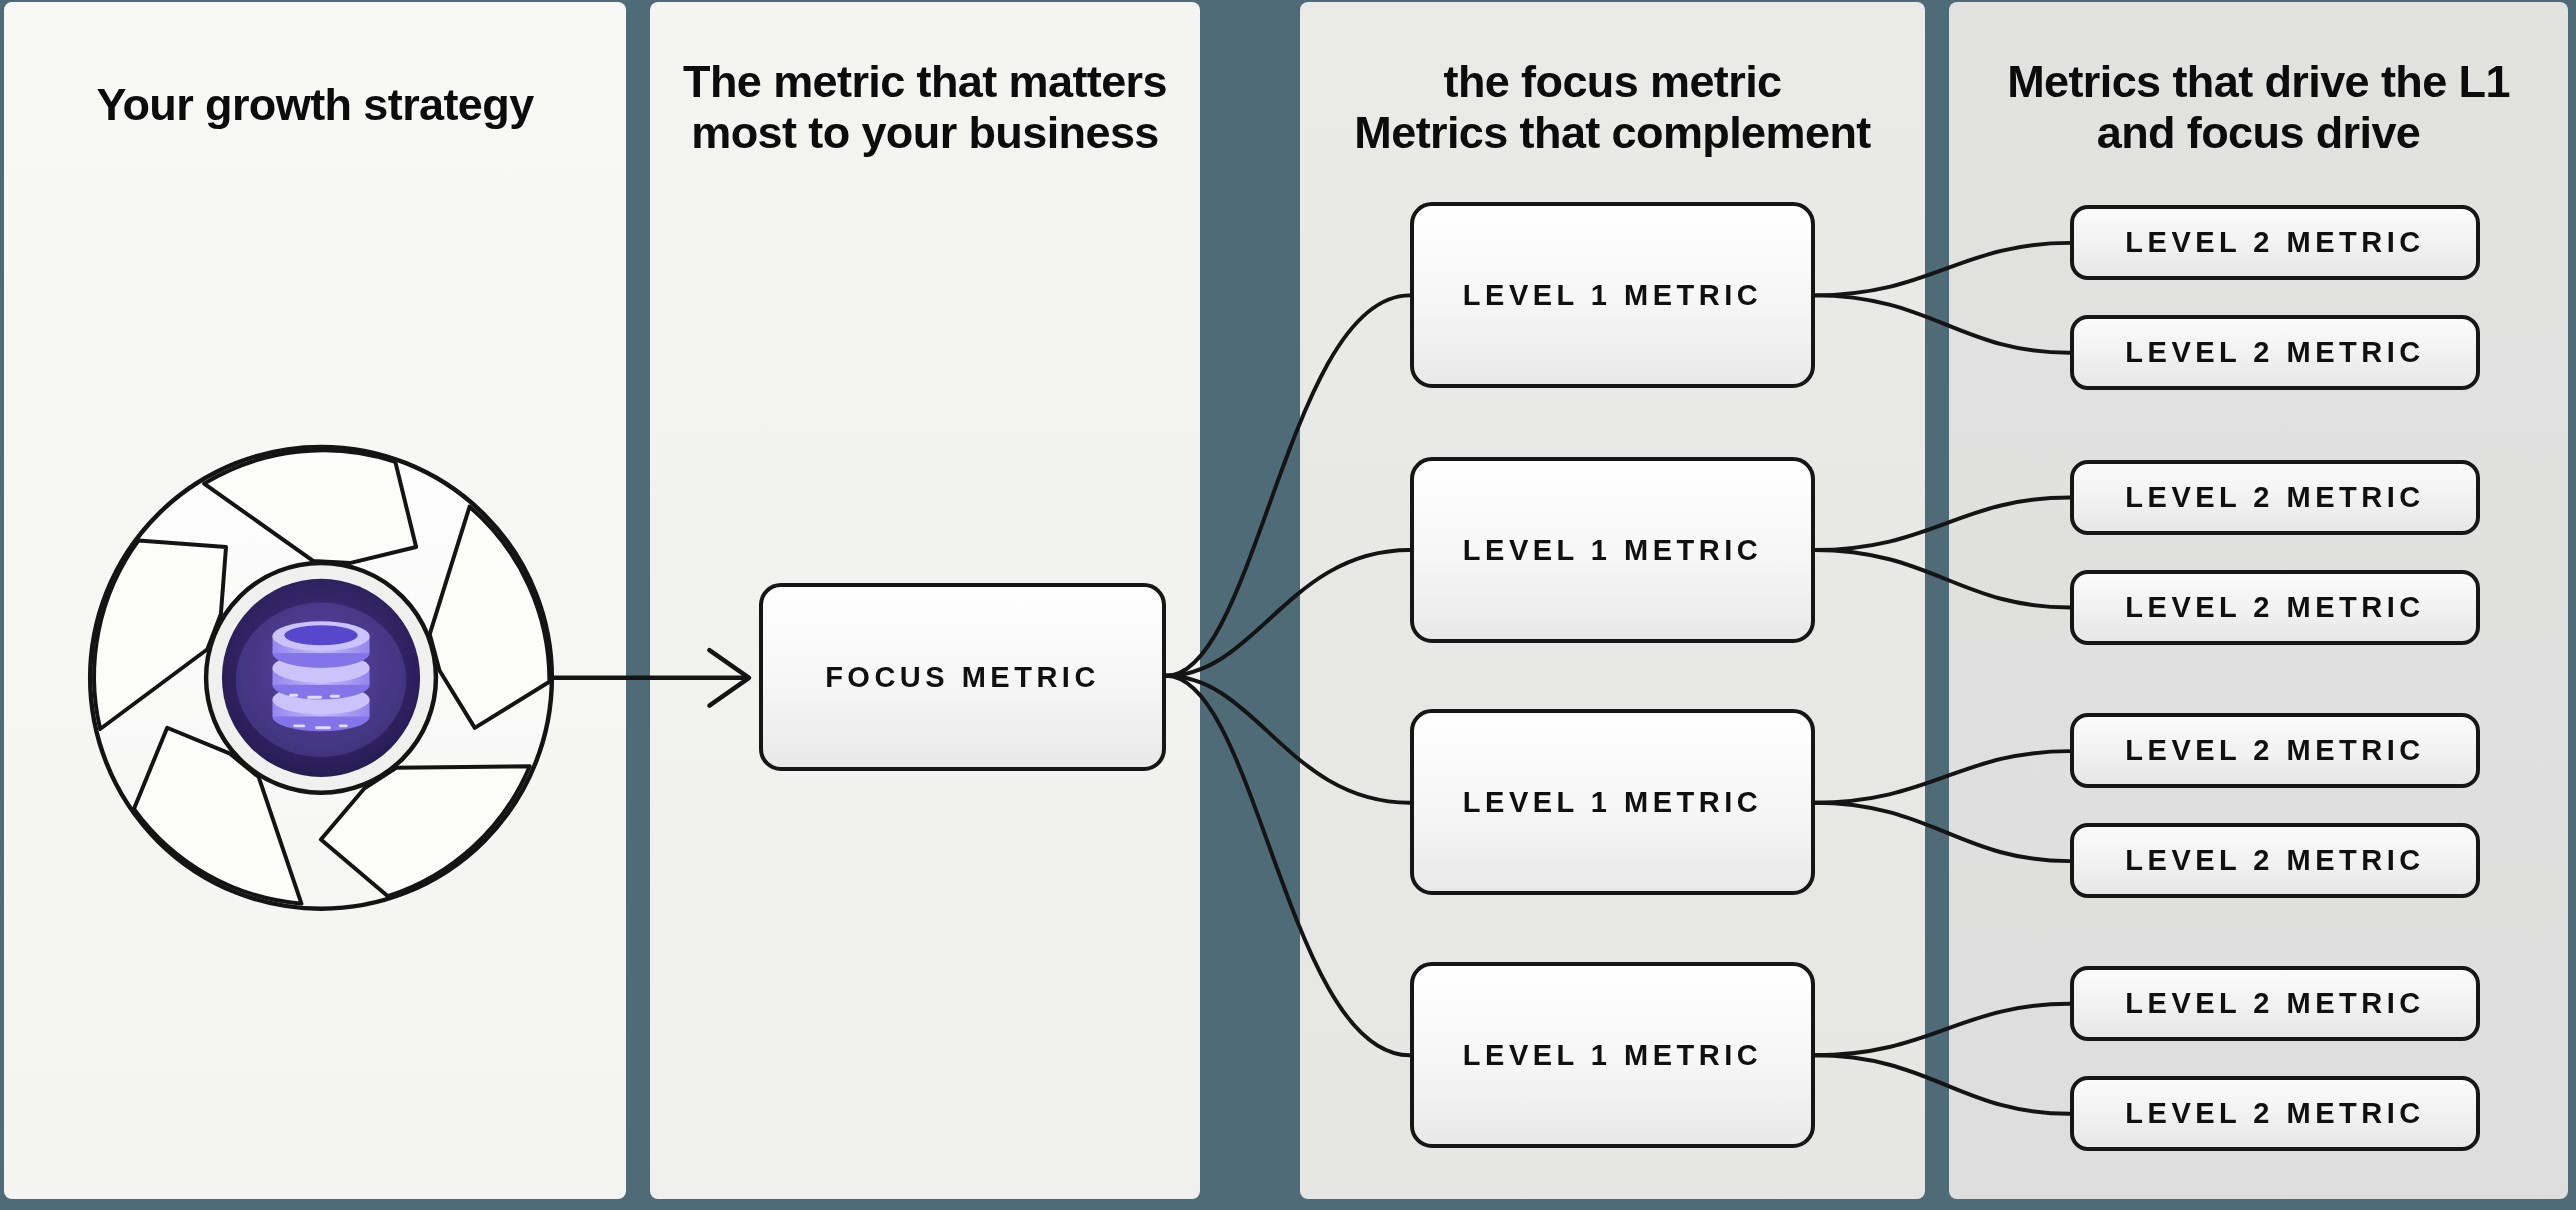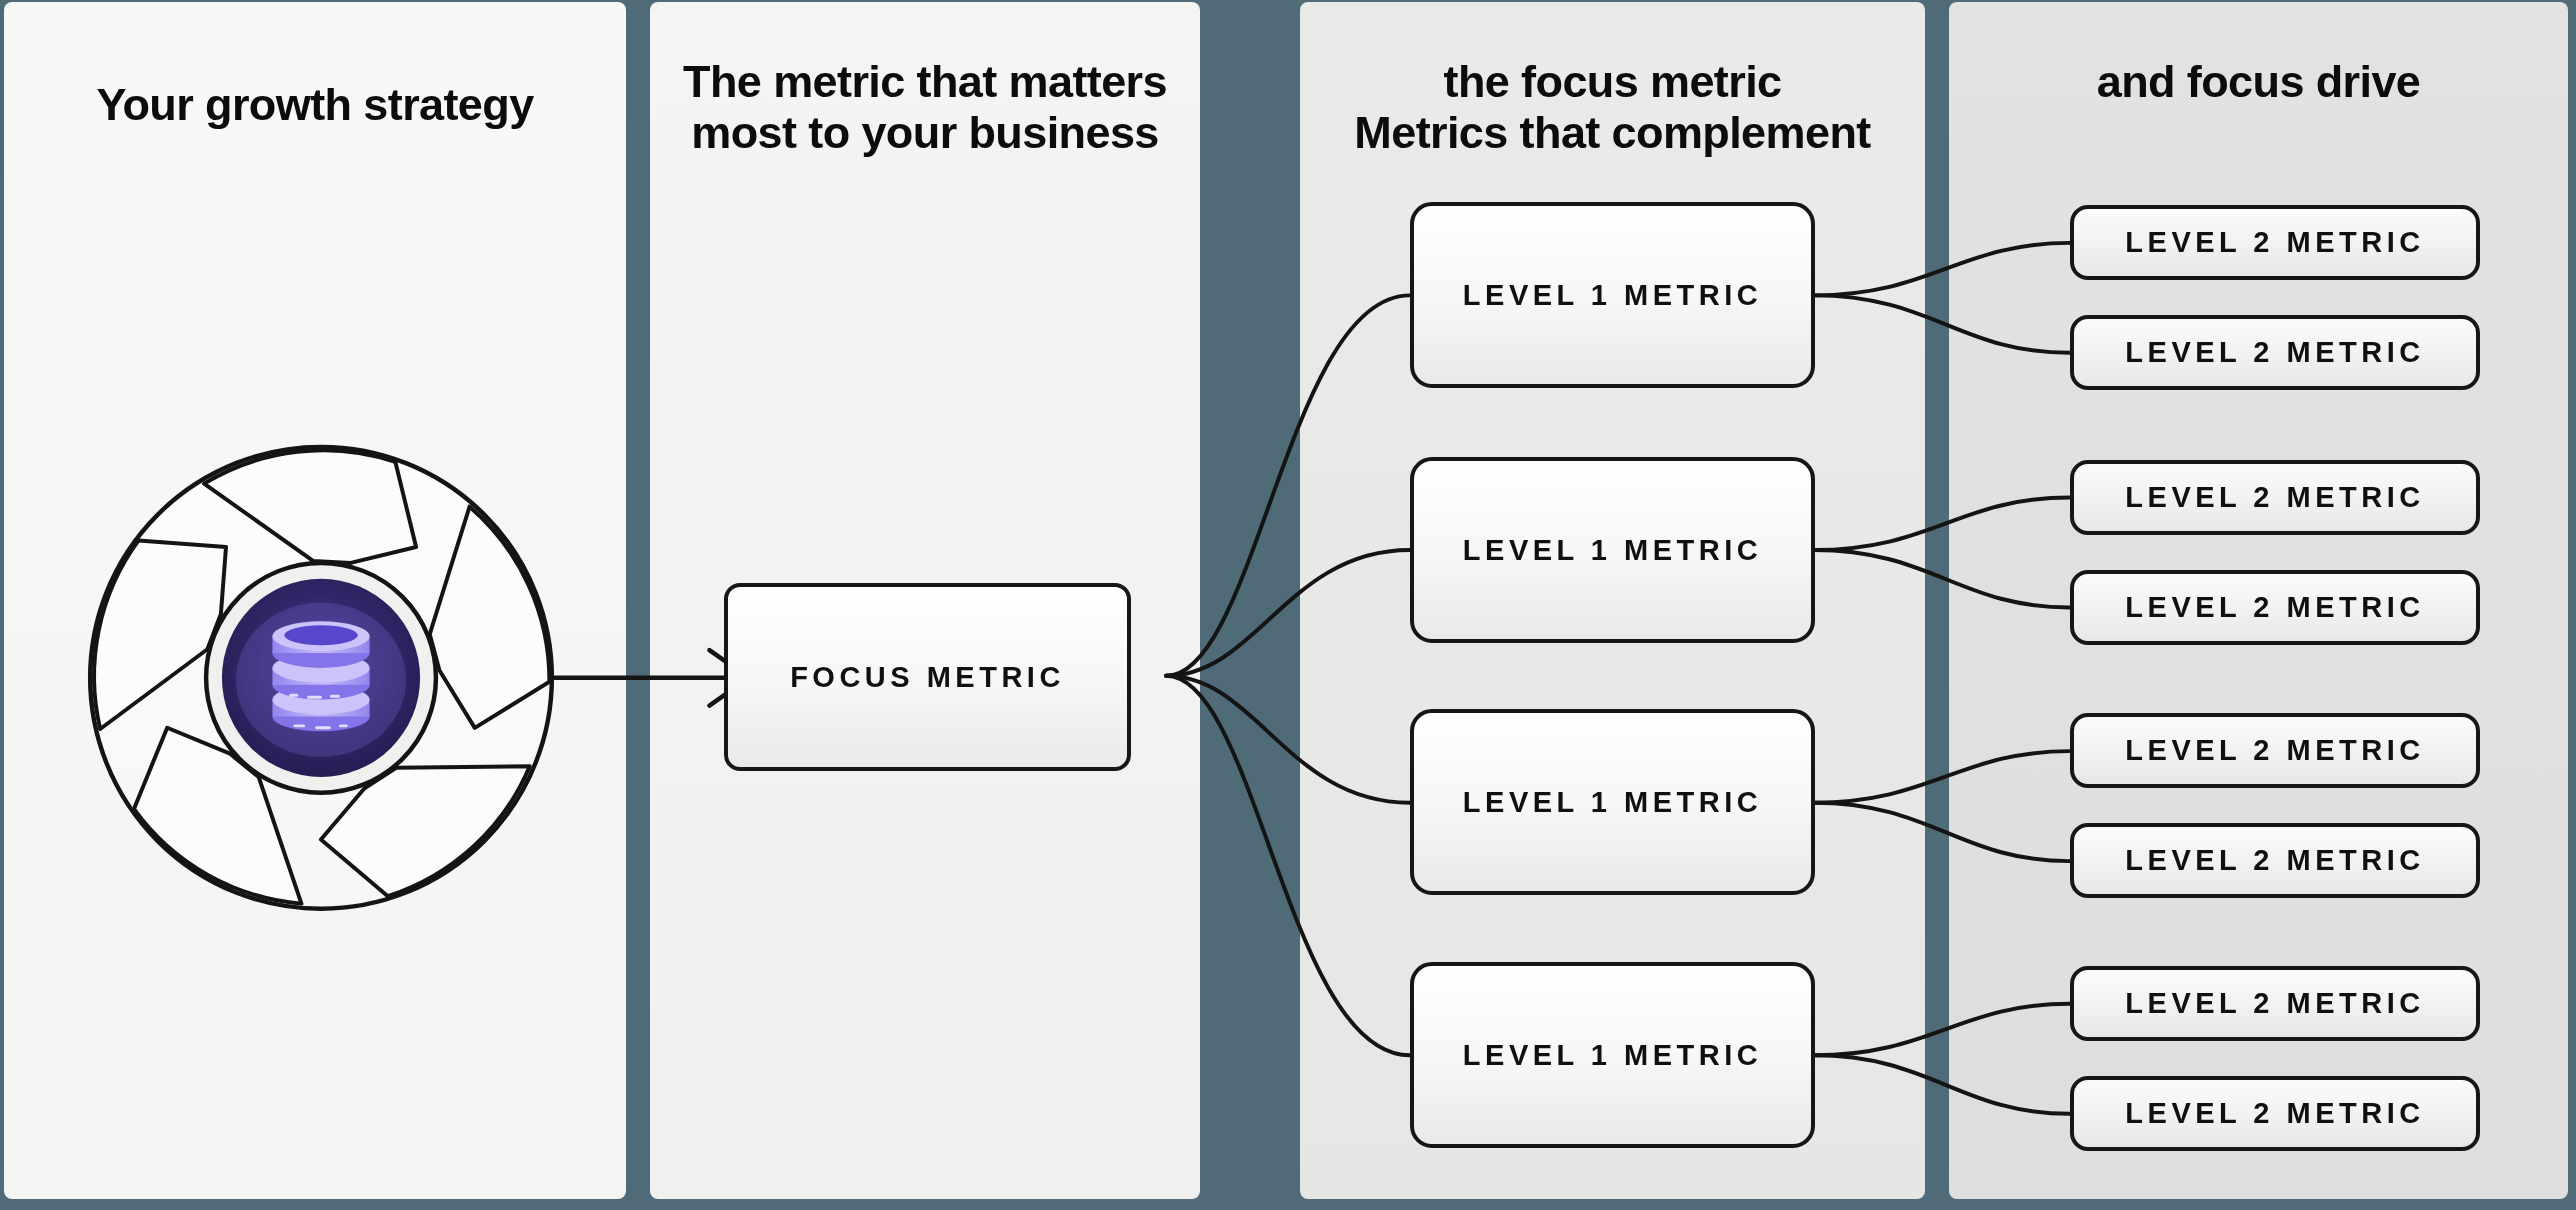--- a/index.html
+++ b/index.html
@@ -52,21 +52,21 @@
     align-items: center;
     justify-content: center;
   }
   .metric-box .label {
     font-weight: 700;
     font-size: 29px;
     letter-spacing: 4.5px;
     color: #101010;
     white-space: nowrap;
   }
-  .focus-box { left: 724px; top: 583px; width: 407px; height: 188px; border-radius: 16px; }
+  .focus-box { left: 759px; top: 583px; width: 407px; height: 188px; }
   .l1-box    { left: 1410px; width: 405px; height: 186px; }
   .l1-0 { top: 202px; }
   .l1-1 { top: 457px; }
   .l1-2 { top: 709px; }
   .l1-3 { top: 962px; }
   .l2-box {
     left: 2070px; width: 410px; height: 75px;
     border-radius: 18px;
     background: linear-gradient(180deg, #fbfbfb 0%, #f1f1f1 55%, #e7e7e7 100%);
   }
@@ -95,20 +95,21 @@
     </div>
   </div>
   <div class="card card-3">
     <div class="col-title title-two-line">
       <div>the focus metric</div>
       <div>Metrics that complement</div>
     </div>
   </div>
   <div class="card card-4">
     <div class="col-title title-two-line">
+      <div>Metrics that drive the L1</div>
       <div>and focus drive</div>
     </div>
   </div>
 
   <svg class="overlay-svg" viewBox="0 0 2600 1222">
     <defs>
       <radialGradient id="discGrad" cx="50%" cy="44%" r="62%">
         <stop offset="0%" stop-color="#4c3aa6"></stop>
         <stop offset="45%" stop-color="#37296f"></stop>
         <stop offset="100%" stop-color="#231a4e"></stop>

